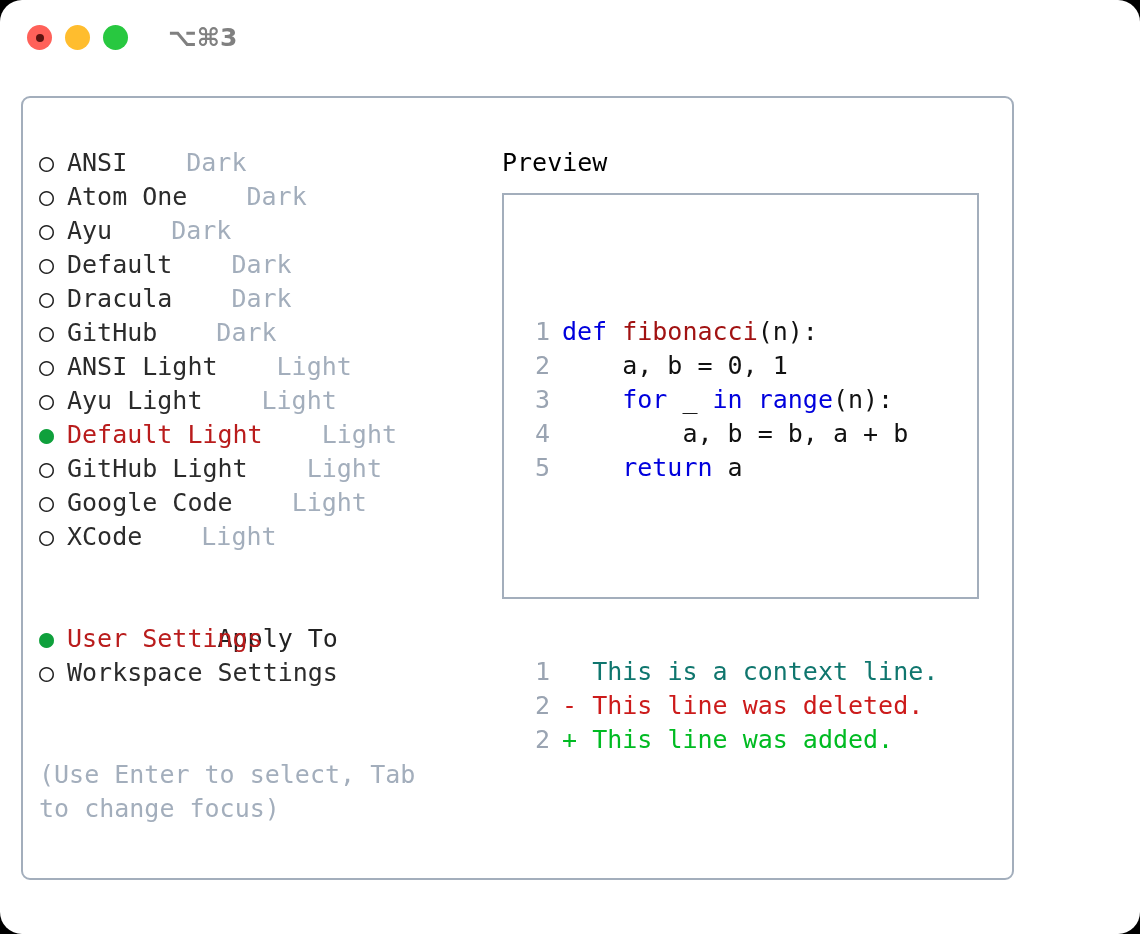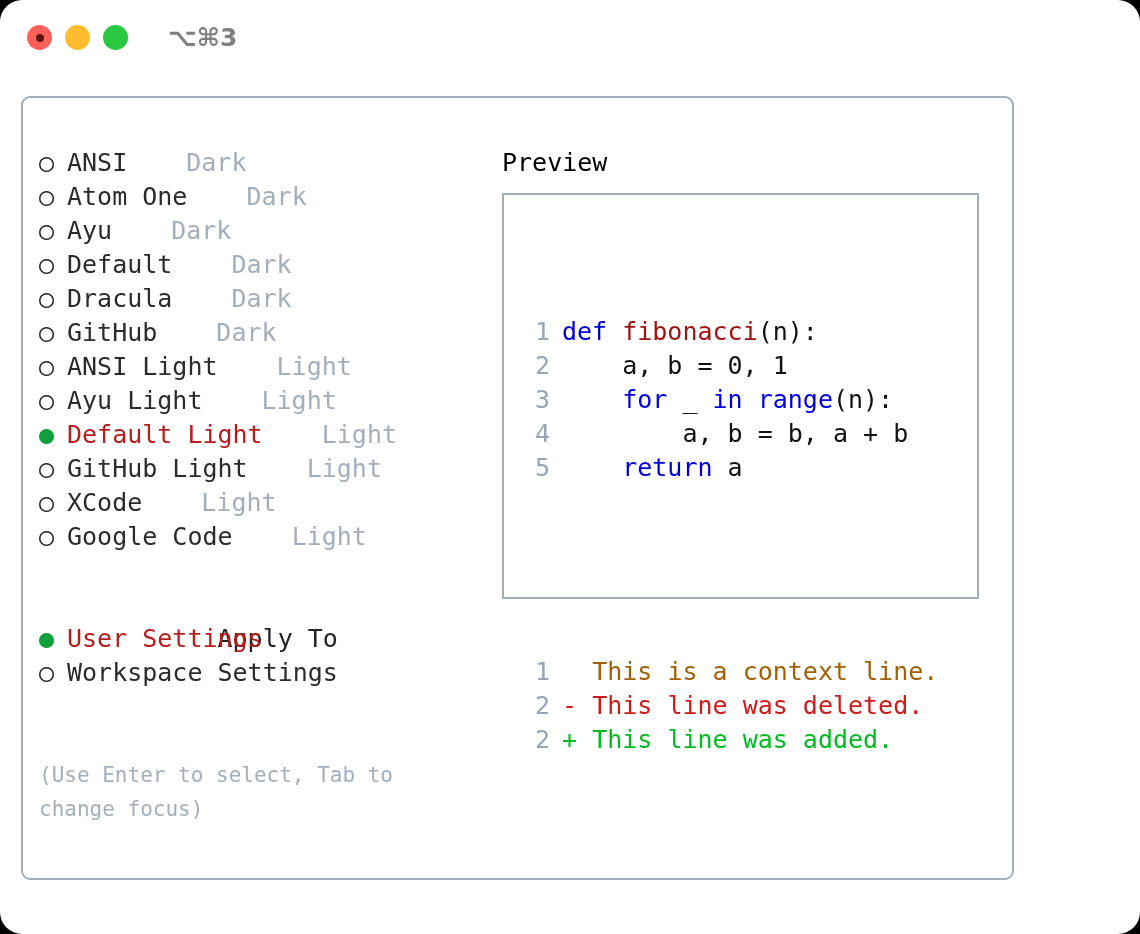--- a/index.html
+++ b/index.html
@@ -129,21 +129,21 @@
   .marker-selected { color: #0fa03c; }
   .category { color: #a3aebc; margin-left: 44px; }
 
   .spacer { height: 34px; }
 
   .hint {
     position: absolute;
     left: 16px;
     top: 660px;
     width: 410px;
-    font-size: 21px;
+    font-size: 25px;
     line-height: 34px;
     color: #a3aebc;
   }
 
   
   .right-col {
     position: absolute;
     left: 479px;
     top: 48px;
     width: 490px;
@@ -180,21 +180,21 @@
     width: 30px;
     text-align: right;
     color: #9aa4b2;
   }
 
   .gut { display: inline-block; width: 12px; }
 
   .kw   { color: #0000dd; }
   .fn   { color: #a11212; }
   .plain{ color: #111111; }
-  .dl-ctx { color: #a16207; }
+  .dl-ctx { color: #0f766e; }
   .dl-del { color: #cc1b1b; }
   .dl-add { color: #00bb22; }
   .mk-del { color: #cc1b1b; }
   .mk-add { color: #00bb22; }
   .mk-ctx { color: #808080; }
 
   .code-gap { height: 34px; }
 </style>
 </head>
 <body>
@@ -220,22 +220,22 @@
             <div class="row"><span class="marker">○</span><span class="name">ANSI</span><span class="category"> Dark</span></div>
             <div class="row"><span class="marker">○</span><span class="name">Atom One</span><span class="category"> Dark</span></div>
             <div class="row"><span class="marker">○</span><span class="name">Ayu</span><span class="category"> Dark</span></div>
             <div class="row"><span class="marker">○</span><span class="name">Default</span><span class="category"> Dark</span></div>
             <div class="row"><span class="marker">○</span><span class="name">Dracula</span><span class="category"> Dark</span></div>
             <div class="row"><span class="marker">○</span><span class="name">GitHub</span><span class="category"> Dark</span></div>
             <div class="row"><span class="marker">○</span><span class="name">ANSI Light</span><span class="category"> Light</span></div>
             <div class="row"><span class="marker">○</span><span class="name">Ayu Light</span><span class="category"> Light</span></div>
             <div class="row"><span class="marker marker-selected">●</span><span class="name-selected">Default Light</span><span class="category"> Light</span></div>
             <div class="row"><span class="marker">○</span><span class="name">GitHub Light</span><span class="category"> Light</span></div>
+            <div class="row"><span class="marker">○</span><span class="name">Google Code</span><span class="category"> Light</span></div>
             <div class="row"><span class="marker">○</span><span class="name">XCode</span><span class="category"> Light</span></div>
-            <div class="row"><span class="marker">○</span><span class="name">Google Code</span><span class="category"> Light</span></div>
           </div>
 
         <div class="spacer"></div>
 
         <div class="row">
           <span class="marker"> </span><span class="section-head-plain">Apply To</span>
         </div>
 
         <div id="apply-items">
             <div class="row"><span class="marker marker-selected">●</span><span class="name-selected">User Settings</span></div>

